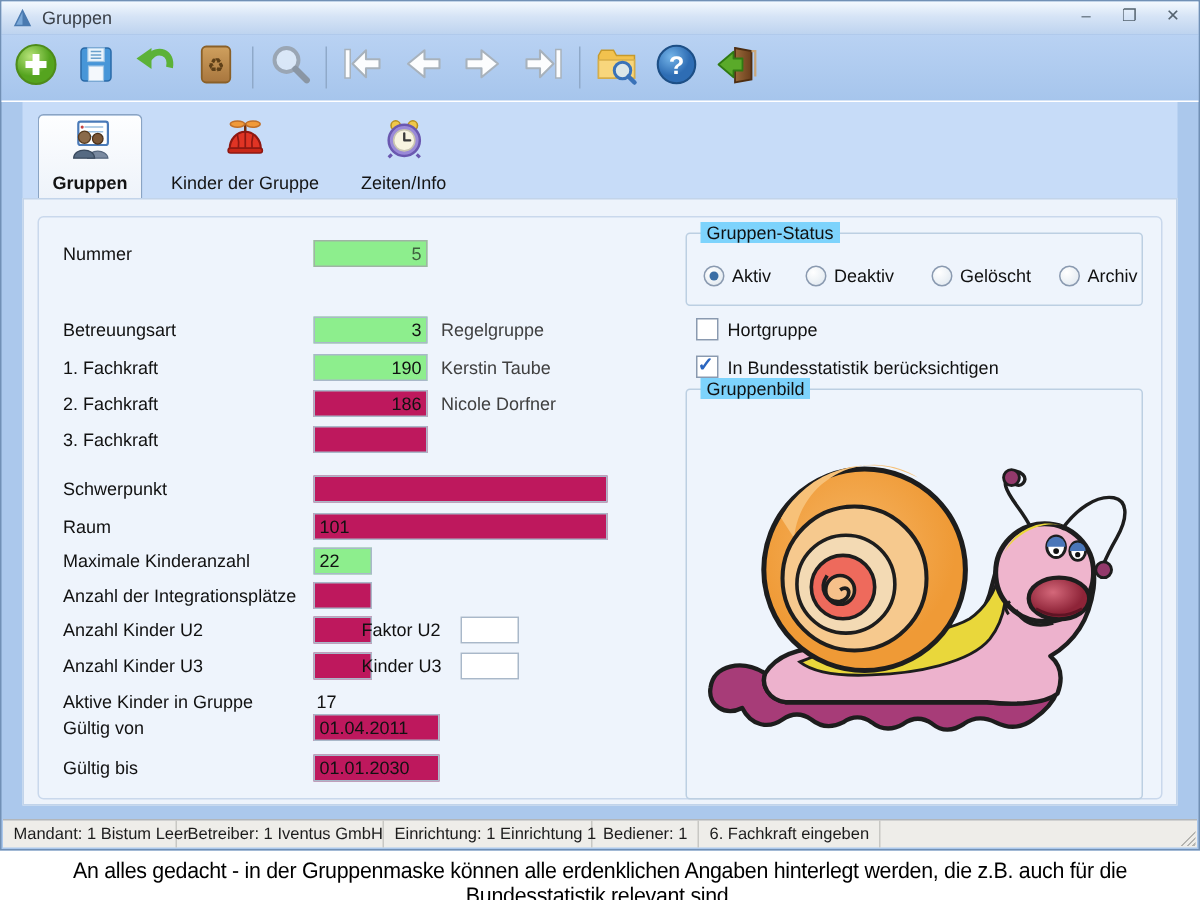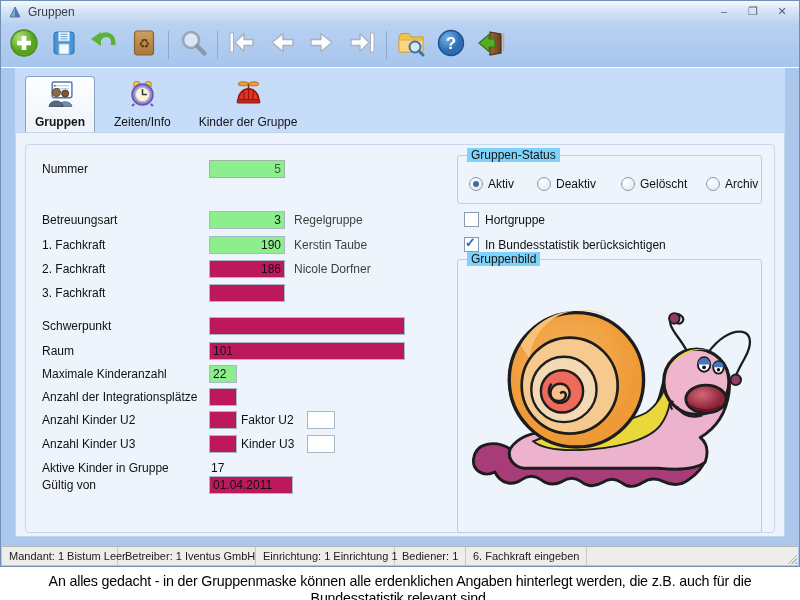--- a/index.html
+++ b/index.html
@@ -29,21 +29,21 @@
 
   
   .panel{position:absolute;left:9px;top:11px;right:9px;bottom:3px;border:1px solid #c9d8ec;border-radius:4px;background:#eef4fc}
   .row{position:absolute;left:16px;right:8px;height:18px}
   .flabel{position:absolute;left:0;top:2px;font-size:12px;color:#111}
   .flabel2{position:absolute;left:199px;top:2px;font-size:12px;color:#111}
   .side{position:absolute;left:252px;top:2px;font-size:12px;color:#404040;white-space:nowrap}
   .static-val{position:absolute;left:169px;top:2px;font-size:12px;color:#111}
   .in{position:absolute;left:167px;top:0;height:18px;border:1px solid #a9b8c9;background:#be185d;font-family:"Liberation Sans",sans-serif;font-size:12px;color:#111;padding:0 3px;box-sizing:border-box}
   .in2{position:absolute;left:265px;top:0;height:18px;border:1px solid #a9b8c9;background:#fff;font-size:12px;padding:0 3px;box-sizing:border-box;font-family:"Liberation Sans",sans-serif}
-  .w-sm{width:76px}.w-lg{width:196px}.w-xs{width:28px}.w-md{width:84px}
+  .w-sm{width:76px}.w-lg{width:196px}.w-xs{width:39px}.w-md{width:84px}
   .green{background:#8dee8d}
   .ra{text-align:right}
   .dis{color:#3f613f;border-color:#9fb4a4}
   .focus{border-color:#5e96d2;box-shadow:0 0 0 1px #b5d4f1}
 
   .r0{top:15px}.r1{top:41px}.r2{top:66px}.r3{top:91px}.r4{top:115px}.r5{top:139px}
   .r6{top:172px}.r7{top:197px}.r8{top:220px}.r9{top:243px}.r10{top:266px}.r11{top:290px}
   .r12{top:314px}.r13{top:330px}.r14{top:357px}
   .r13{top:331px}.r14{top:358px}
 
@@ -222,43 +222,43 @@
                 <path d="M11 25.5 c.5-6 12.5-6 13 0 z" fill="#7a8aa0" stroke="#56677e" stroke-width=".8"></path>
                 <circle cx="9" cy="12" r="3.9" fill="#8a6a4a" stroke="#563a1e" stroke-width=".8"></circle>
                 <path d="M2 25.5 c.5-7 13-7 13.5 0 z" fill="#566a82" stroke="#3a4a5e" stroke-width=".8"></path>
               </svg>
           </span>
           <span class="lbl">Gruppen</span>
         </div>
         <div class="tab">
           <span>
             <svg width="27" height="27" viewBox="0 0 26 26">
+                <line x1="13" y1="3" x2="13" y2="8" stroke="#703010" stroke-width="1.6"></line>
+                <ellipse cx="8" cy="3.6" rx="4.6" ry="2" fill="#f09a3a" stroke="#c0702a"></ellipse>
+                <ellipse cx="18" cy="3.6" rx="4.6" ry="2" fill="#f09a3a" stroke="#c0702a"></ellipse>
+                <path d="M3 19.5 a10 11 0 0 1 20 0 z" fill="#e03424" stroke="#8e1812" stroke-width="1.4"></path>
+                <path d="M8 10.5 q1.2 4.5 .6 9 M13 8 v11.5 M18 10.5 q-1.2 4.5 -.6 9" stroke="#8e1812" stroke-width="1.1" fill="none"></path>
+                <rect x="2" y="19" width="22" height="3.2" rx="1.6" fill="#c82818" stroke="#8e1812"></rect>
+              </svg>
+          </span>
+          <span class="lbl">Kinder der Gruppe</span>
+        </div>
+        <div class="tab">
+          <span>
+            <svg width="27" height="27" viewBox="0 0 26 26">
                 <circle cx="7.5" cy="4.5" r="3" fill="#f0c84a" stroke="#b89020"></circle>
                 <circle cx="18.5" cy="4.5" r="3" fill="#f0c84a" stroke="#b89020"></circle>
                 <path d="M5 23 l-2 2 M21 23 l2 2" stroke="#6a58b0" stroke-width="2"></path>
                 <circle cx="13" cy="14" r="10" fill="#9a8ad8" stroke="#6a58b0" stroke-width="1.6"></circle>
                 <circle cx="13" cy="14" r="6.8" fill="#f8f4e0" stroke="#c8c4b0"></circle>
                 <path d="M13 14 V9.5 M13 14 H16.8" stroke="#3a3a3a" stroke-width="1.5" stroke-linecap="round"></path>
               </svg>
           </span>
           <span class="lbl">Zeiten/Info</span>
         </div>
-        <div class="tab">
-          <span>
-            <svg width="27" height="27" viewBox="0 0 26 26">
-                <line x1="13" y1="3" x2="13" y2="8" stroke="#703010" stroke-width="1.6"></line>
-                <ellipse cx="8" cy="3.6" rx="4.6" ry="2" fill="#f09a3a" stroke="#c0702a"></ellipse>
-                <ellipse cx="18" cy="3.6" rx="4.6" ry="2" fill="#f09a3a" stroke="#c0702a"></ellipse>
-                <path d="M3 19.5 a10 11 0 0 1 20 0 z" fill="#e03424" stroke="#8e1812" stroke-width="1.4"></path>
-                <path d="M8 10.5 q1.2 4.5 .6 9 M13 8 v11.5 M18 10.5 q-1.2 4.5 -.6 9" stroke="#8e1812" stroke-width="1.1" fill="none"></path>
-                <rect x="2" y="19" width="22" height="3.2" rx="1.6" fill="#c82818" stroke="#8e1812"></rect>
-              </svg>
-          </span>
-          <span class="lbl">Kinder der Gruppe</span>
-        </div>
       </div>
     </div>
 
     <div class="tabpage">
       <div class="panel">
 
         <div class="row r0">
             <span class="flabel">Nummer</span>
             <input class="in w-sm green ra dis" value="5" style="">
           </div>
@@ -309,20 +309,24 @@
             <span class="flabel2">Kinder U3</span>
             <input class="in2 w-xs" style="">
           </div>
         <div class="row r12">
             <span class="flabel">Aktive Kinder in  Gruppe</span>
             <span class="static-val">17</span>
           </div>
         <div class="row r13">
             <span class="flabel">Gültig von</span>
             <input class="in w-md" value="01.04.2011" style="">
+          </div>
+        <div class="row r14">
+            <span class="flabel">Gültig bis</span>
+            <input class="in w-md" value="01.01.2030" style="">
           </div>
 
         <div class="gbox" id="status-box">
           <span class="legend">Gruppen-Status</span>
           <div class="ropt" style="left:11px">
               <span class="radio on"></span>
               <span>Aktiv</span>
             </div>
           <div class="ropt" style="left:79px">
               <span class="radio"></span>

